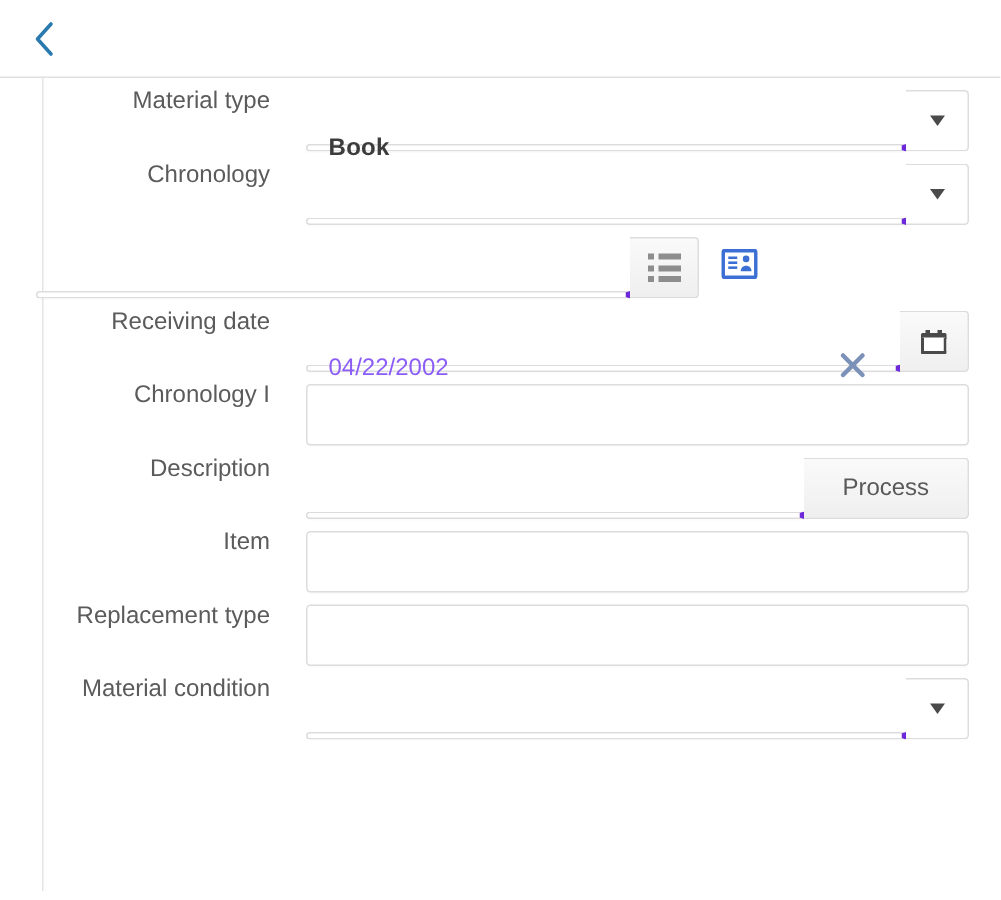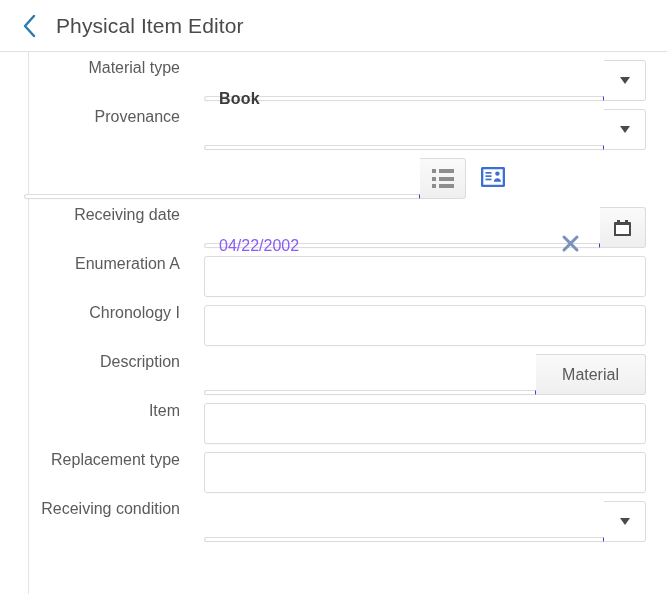--- a/index.html
+++ b/index.html
@@ -97,21 +97,21 @@
     color: #8b5cf6;
     min-width: 0;
     box-shadow: 0 1px 0 rgba(0,0,0,0.015);
   }
   .inp.val { font-weight: bold; color: #3c3c3c; letter-spacing: .2px; }
 
   
   .grp-left {
     border-top-right-radius: 0;
     border-bottom-right-radius: 0;
-    border-right: 1px solid #6d28d9;
+    border-right: 3px solid #6d28d9;
     margin-top: 36px;
   }
 
   
   .caret-btn {
     width: 42px;
     flex: 0 0 42px;
     border: 1px solid #dcdcdc;
     border-left: none;
     border-top-right-radius: 3px;
@@ -191,40 +191,39 @@
 <body>
 
 <div class="header">
   <div class="back-btn">
     <span>
       <svg width="15" height="24" viewBox="0 0 15 24">
         <polyline points="12,2 3,12 12,22" fill="none" stroke="#2a7ab0" stroke-width="2.4" stroke-linecap="round" stroke-linejoin="round"></polyline>
       </svg>
     </span>
   </div>
-  <div class="page-title">Physical Item Editor</div>
 </div>
 
 <div class="body-wrap">
   <div class="left-rail"></div>
 
   <div class="form">
 
     <div class="row">
       <div class="label">Material type</div>
       <div class="field">
         <div class="inp val grp-left">Book</div>
         <div class="caret-btn">
           <span class="caret"></span>
         </div>
       </div>
     </div>
 
     <div class="row">
-      <div class="label">Provenance</div>
+      <div class="label">Chronology</div>
       <div class="field">
         <div class="inp grp-left"></div>
         <div class="caret-btn">
           <span class="caret"></span>
         </div>
       </div>
     </div>
 
     <div class="row">
       <div class="field">
@@ -279,58 +278,52 @@
           <span class="cal-ic">
             <span class="pin1"></span>
               <span class="pin2"></span>
             <span class="top"></span>
               <span class="bdy"></span>
           </span>
         </div>
       </div>
     </div>
 
-    <div class="row">
-      <div class="label">Enumeration A</div>
+
+    <div class="row">
+      <div class="label">Chronology I</div>
       <div class="field">
         <div class="inp"></div>
       </div>
     </div>
 
     <div class="row">
-      <div class="label">Chronology I</div>
+      <div class="label">Description</div>
+      <div class="field">
+        <div class="inp grp-left"></div>
+        <div class="btn-attached btn-generate">Process</div>
+      </div>
+    </div>
+
+    <div class="row">
+      <div class="label">Item</div>
       <div class="field">
         <div class="inp"></div>
       </div>
     </div>
 
     <div class="row">
-      <div class="label">Description</div>
-      <div class="field">
-        <div class="inp grp-left"></div>
-        <div class="btn-attached btn-generate">Material</div>
-      </div>
-    </div>
-
-    <div class="row">
-      <div class="label">Item</div>
+      <div class="label">Replacement type</div>
       <div class="field">
         <div class="inp"></div>
       </div>
     </div>
 
     <div class="row">
-      <div class="label">Replacement type</div>
-      <div class="field">
-        <div class="inp"></div>
-      </div>
-    </div>
-
-    <div class="row">
-      <div class="label">Receiving condition</div>
+      <div class="label">Material condition</div>
       <div class="field">
         <div class="inp grp-left"></div>
         <div class="caret-btn">
           <span class="caret"></span>
         </div>
       </div>
     </div>
 
 
   </div>

